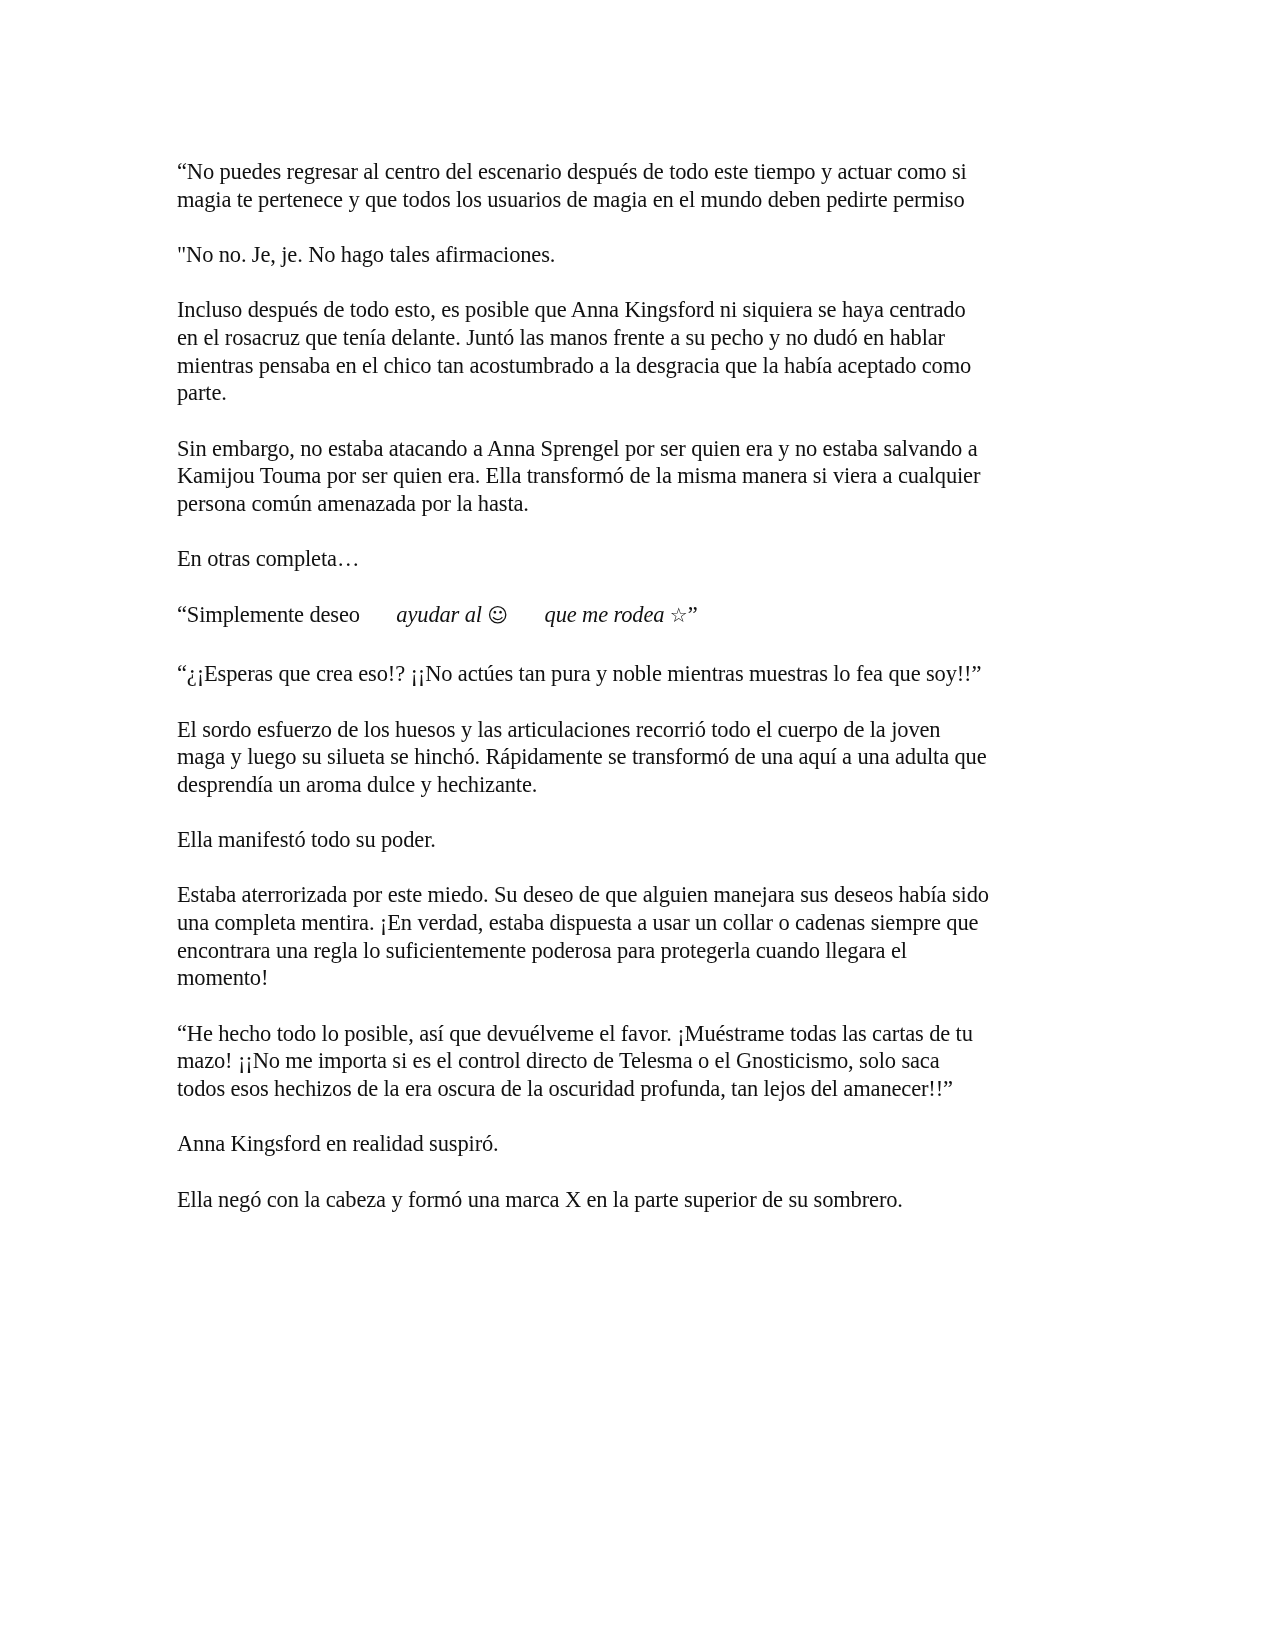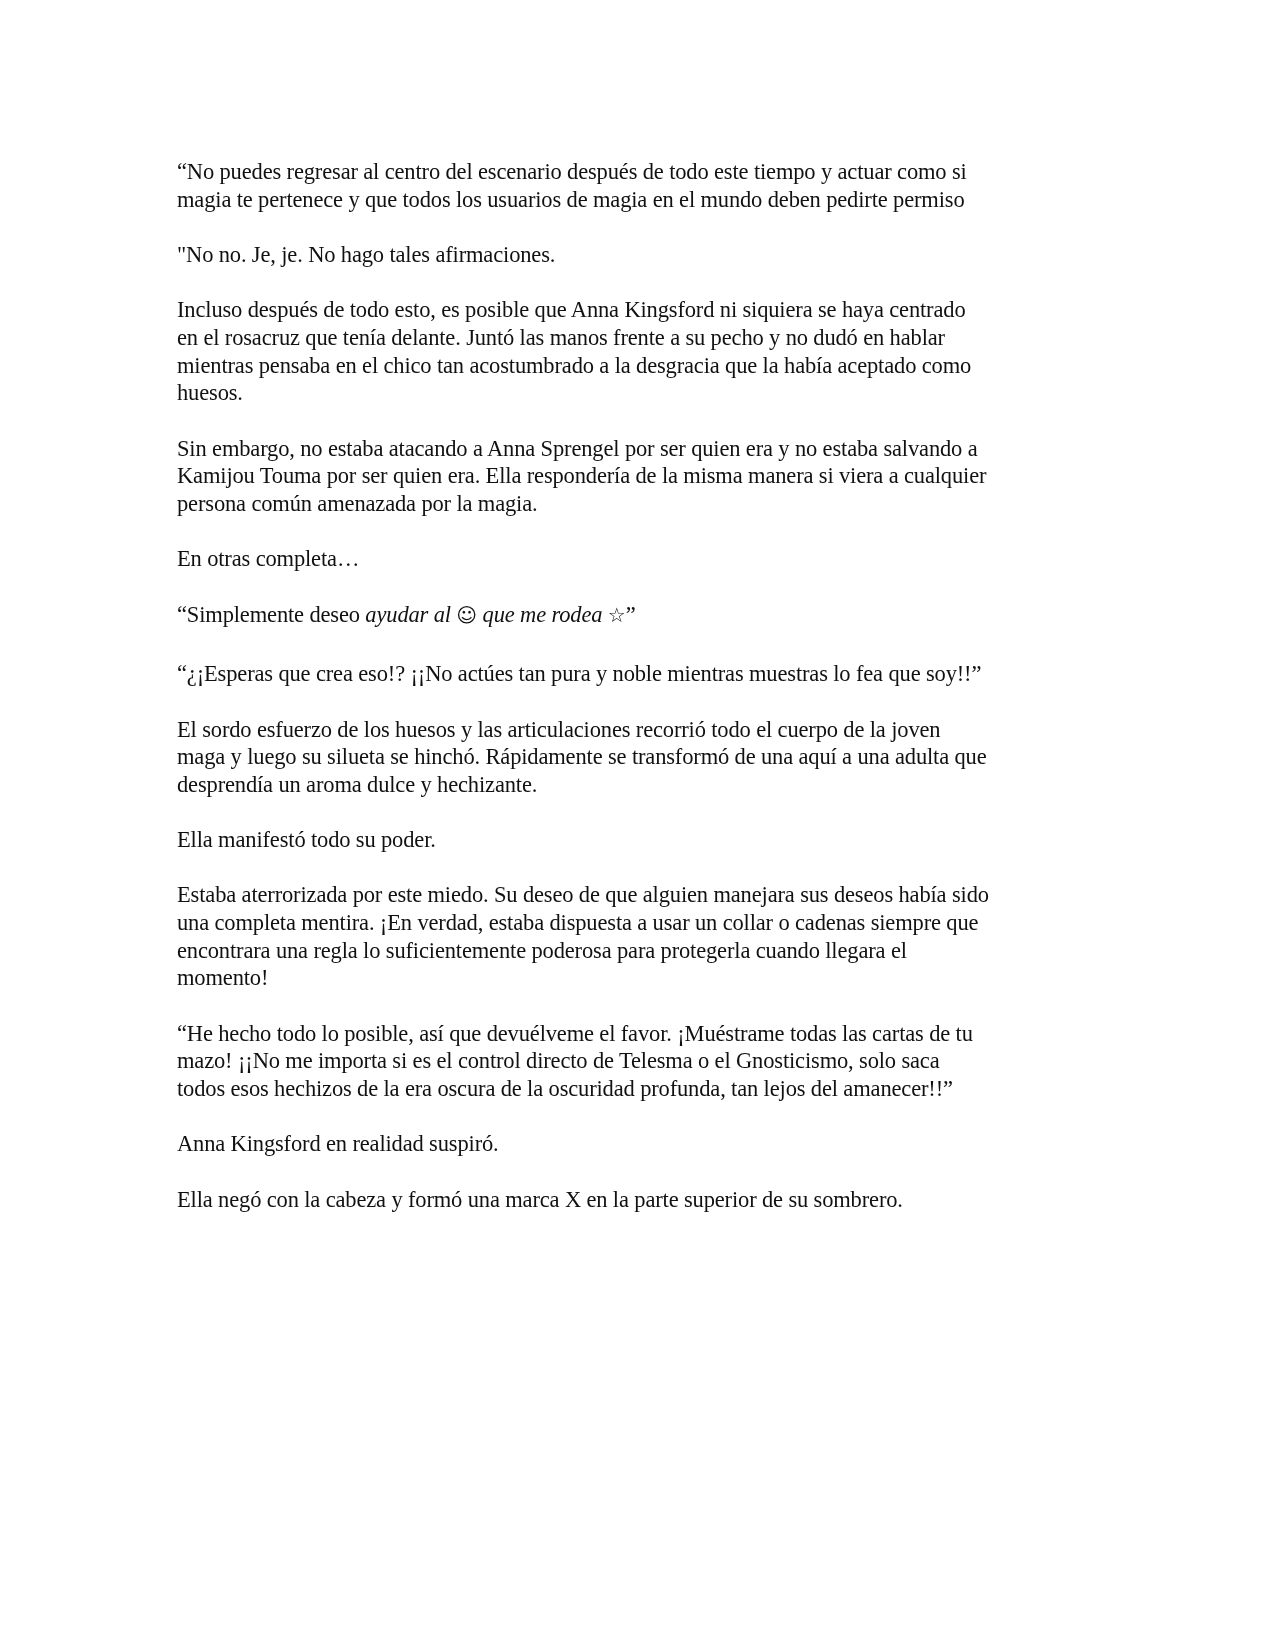--- a/index.html
+++ b/index.html
@@ -9,21 +9,21 @@
       background: #ffffff;
     }
     .content {
       position: absolute; left: 177px; top: 146px; width: 930px;
       font-family: "Liberation Serif", "DejaVu Serif", serif;
       font-size: 22.5px; line-height: 27.6px; color: #111111;
       letter-spacing: -0.15px;
     }
     .para { margin: 0 0 27.8px 0; }
     .line { display: block; white-space: nowrap; }
-    .it { font-style: italic; }
+    .it { font-style: italic; margin-left: 31px; }
     .glyph { font-family: "DejaVu Sans", sans-serif; font-size: 20px; font-style: normal; }
   </style>
 </head>
 <body>
 
 <div class="page">
   <div class="content">
 
     <p class="para">
       <span class="line">“No puedes regresar al centro del escenario después de todo este tiempo y actuar como si</span>
@@ -31,27 +31,27 @@
     </p>
 
     <p class="para">
       <span class="line">"No no. Je, je. No hago tales afirmaciones.</span>
     </p>
 
     <p class="para">
       <span class="line">Incluso después de todo esto, es posible que Anna Kingsford ni siquiera se haya centrado</span>
       <span class="line">en el rosacruz que tenía delante. Juntó las manos frente a su pecho y no dudó en hablar</span>
       <span class="line">mientras pensaba en el chico tan acostumbrado a la desgracia que la había aceptado como</span>
-      <span class="line">huesos.</span>
+      <span class="line">parte.</span>
     </p>
 
     <p class="para">
       <span class="line">Sin embargo, no estaba atacando a Anna Sprengel por ser quien era y no estaba salvando a</span>
-      <span class="line">Kamijou Touma por ser quien era. Ella respondería de la misma manera si viera a cualquier</span>
-      <span class="line">persona común amenazada por la magia.</span>
+      <span class="line">Kamijou Touma por ser quien era. Ella transformó de la misma manera si viera a cualquier</span>
+      <span class="line">persona común amenazada por la hasta.</span>
     </p>
 
     <p class="para">
       <span class="line">En otras completa…</span>
     </p>
 
     <p class="para" style="margin-top:4px;margin-bottom:31px;">
       <span class="line">
         <span>“Simplemente deseo </span><span class="it">ayudar al </span><span class="glyph">☺</span><span class="it"> que me rodea </span><span class="glyph">☆</span><span>”</span>
       </span>

